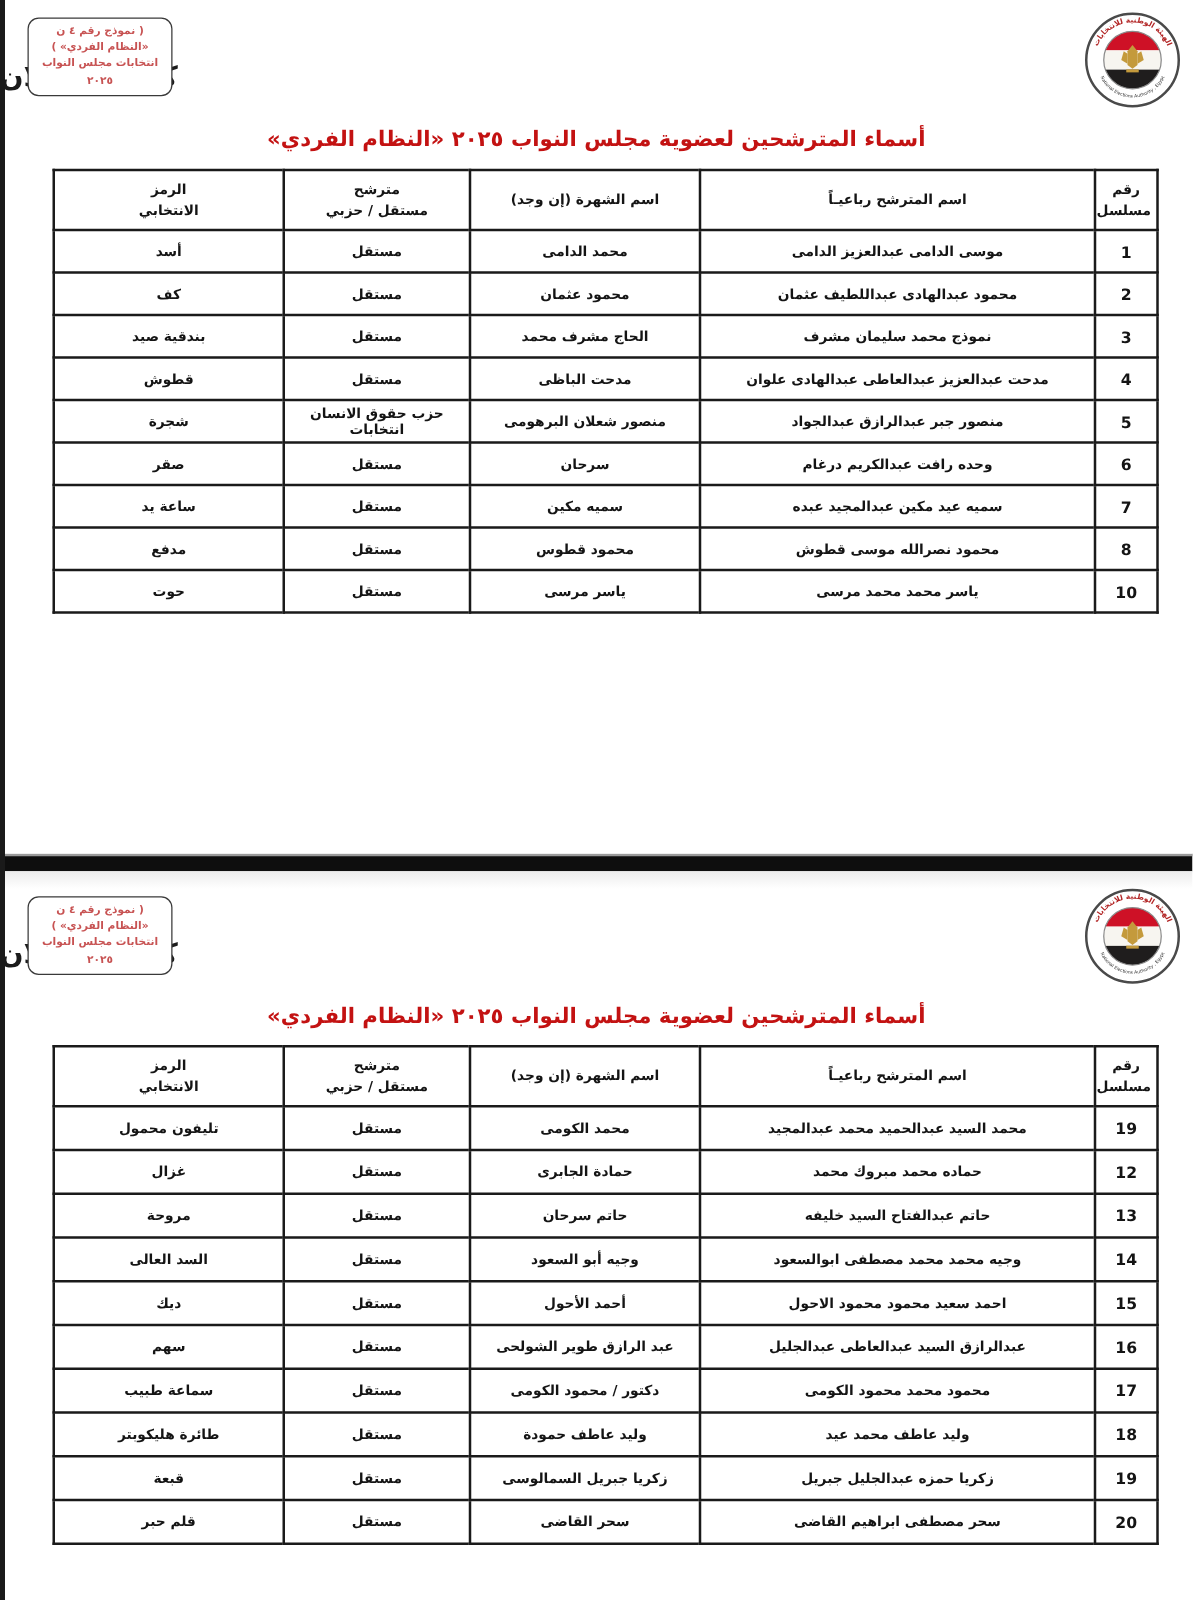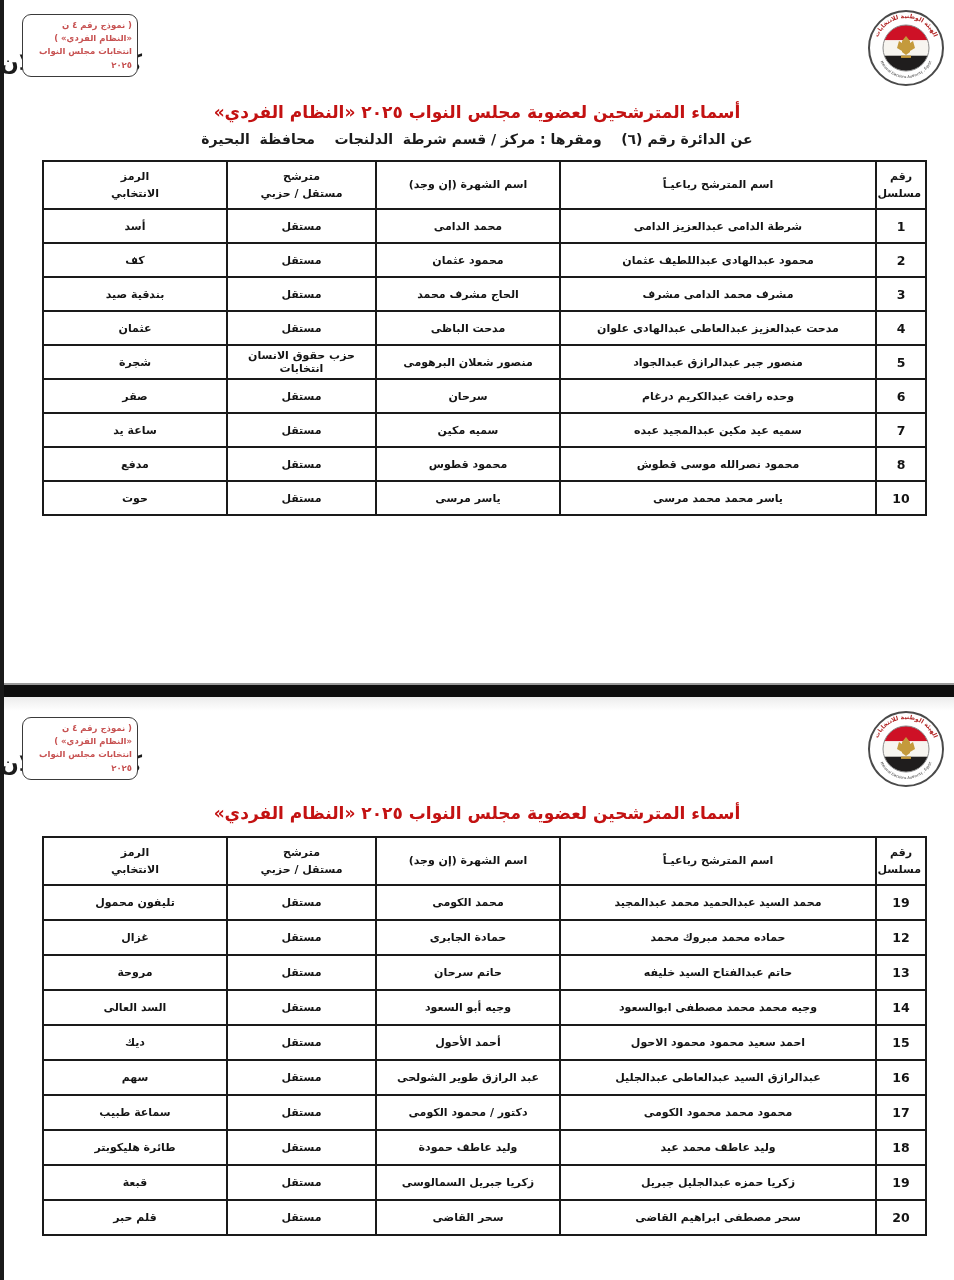--- a/index.html
+++ b/index.html
@@ -11,21 +11,21 @@
   }
   .left-edge-bar{position:absolute;left:0;top:0;width:4px;height:1280px;background:#1a1a1a;z-index:9;}
   .page{position:relative;background:#fff;}
   .page-one{height:683px;}
   .page-two{height:585px;background:linear-gradient(#ececec 0px,#ffffff 14px);}
   .divider-band{height:12px;background:#0e0e0e;border-top:2px solid #9a9a9a;}
 
   .stamp-box{
     position:absolute;left:22px;top:14px;width:104px;
     border:1.5px solid #3a3a3a;border-radius:9px;
-    padding:4px 5px;text-align:right;
+    padding:4px 5px;text-align:center;
     color:#c75252;font-size:8.5px;font-weight:bold;line-height:1.55;
     background:#fff;
   }
   .page-two .stamp-box{top:20px;}
   .logo-wrap{position:absolute;right:8px;top:8px;width:80px;height:80px;}
   .page-two .logo-wrap{top:12px;}
 
   .title-main{
     text-align:left;padding-top:50px;margin:0;
     font-size:22px;font-weight:bold;color:#1b1b1b;letter-spacing:1px;
@@ -93,21 +93,20 @@
         <textPath href="#arcTopA" startOffset="50%" text-anchor="middle">الهيئة الوطنية للانتخابات</textPath>
       </text>
       <text font-size="3.6" fill="#333333" font-family="DejaVu Sans, sans-serif">
         <textPath href="#arcBotA" startOffset="50%" text-anchor="middle">National Elections Authority , Egypt</textPath>
       </text>
     </svg>
   </div>
 
   <h1 class="title-main">كشـف إعـلان</h1>
   <h2 class="title-sub">أسماء المترشحين لعضوية مجلس النواب ٢٠٢٥ «النظام الفردي»</h2>
-  <h3 class="title-district">عن الدائرة رقم (٦)    ومقرها : مركز / قسم شرطة  الدلنجات    محافظة  البحيرة</h3>
 
   <table class="roster">
     <colgroup>
       <col style="width:50px">
         <col style="width:316px">
         <col style="width:184px">
       <col style="width:149px">
         <col style="width:184px">
     </colgroup>
     <thead>
@@ -118,45 +117,45 @@
         <th>اسم الشهرة (إن وجد)</th>
         <th>مترشح
 مستقل / حزبي</th>
         <th>الرمز
 الانتخابي</th>
       </tr>
     </thead>
     <tbody>
         <tr>
           <td class="cell-serial">1</td>
-          <td class="cell-name">شرطة الدامى عبدالعزيز الدامى</td>
+          <td class="cell-name">موسى الدامى عبدالعزيز الدامى</td>
           <td class="cell-nickname">محمد الدامى</td>
           <td class="cell-party">مستقل</td>
           <td class="cell-symbol">أسد</td>
         </tr>
         <tr>
           <td class="cell-serial">2</td>
           <td class="cell-name">محمود عبدالهادى عبداللطيف عثمان</td>
           <td class="cell-nickname">محمود عثمان</td>
           <td class="cell-party">مستقل</td>
           <td class="cell-symbol">كف</td>
         </tr>
         <tr>
           <td class="cell-serial">3</td>
-          <td class="cell-name">مشرف محمد الدامى مشرف</td>
+          <td class="cell-name">نموذج محمد سليمان مشرف</td>
           <td class="cell-nickname">الحاج مشرف محمد</td>
           <td class="cell-party">مستقل</td>
           <td class="cell-symbol">بندقية صيد</td>
         </tr>
         <tr>
           <td class="cell-serial">4</td>
           <td class="cell-name">مدحت عبدالعزيز عبدالعاطى عبدالهادى علوان</td>
           <td class="cell-nickname">مدحت الباظى</td>
           <td class="cell-party">مستقل</td>
-          <td class="cell-symbol">عثمان</td>
+          <td class="cell-symbol">قطوش</td>
         </tr>
         <tr>
           <td class="cell-serial">5</td>
           <td class="cell-name">منصور جبر عبدالرازق عبدالجواد</td>
           <td class="cell-nickname">منصور شعلان البرهومى</td>
           <td class="cell-party">حزب حقوق الانسان انتخابات</td>
           <td class="cell-symbol">شجرة</td>
         </tr>
         <tr>
           <td class="cell-serial">6</td>

